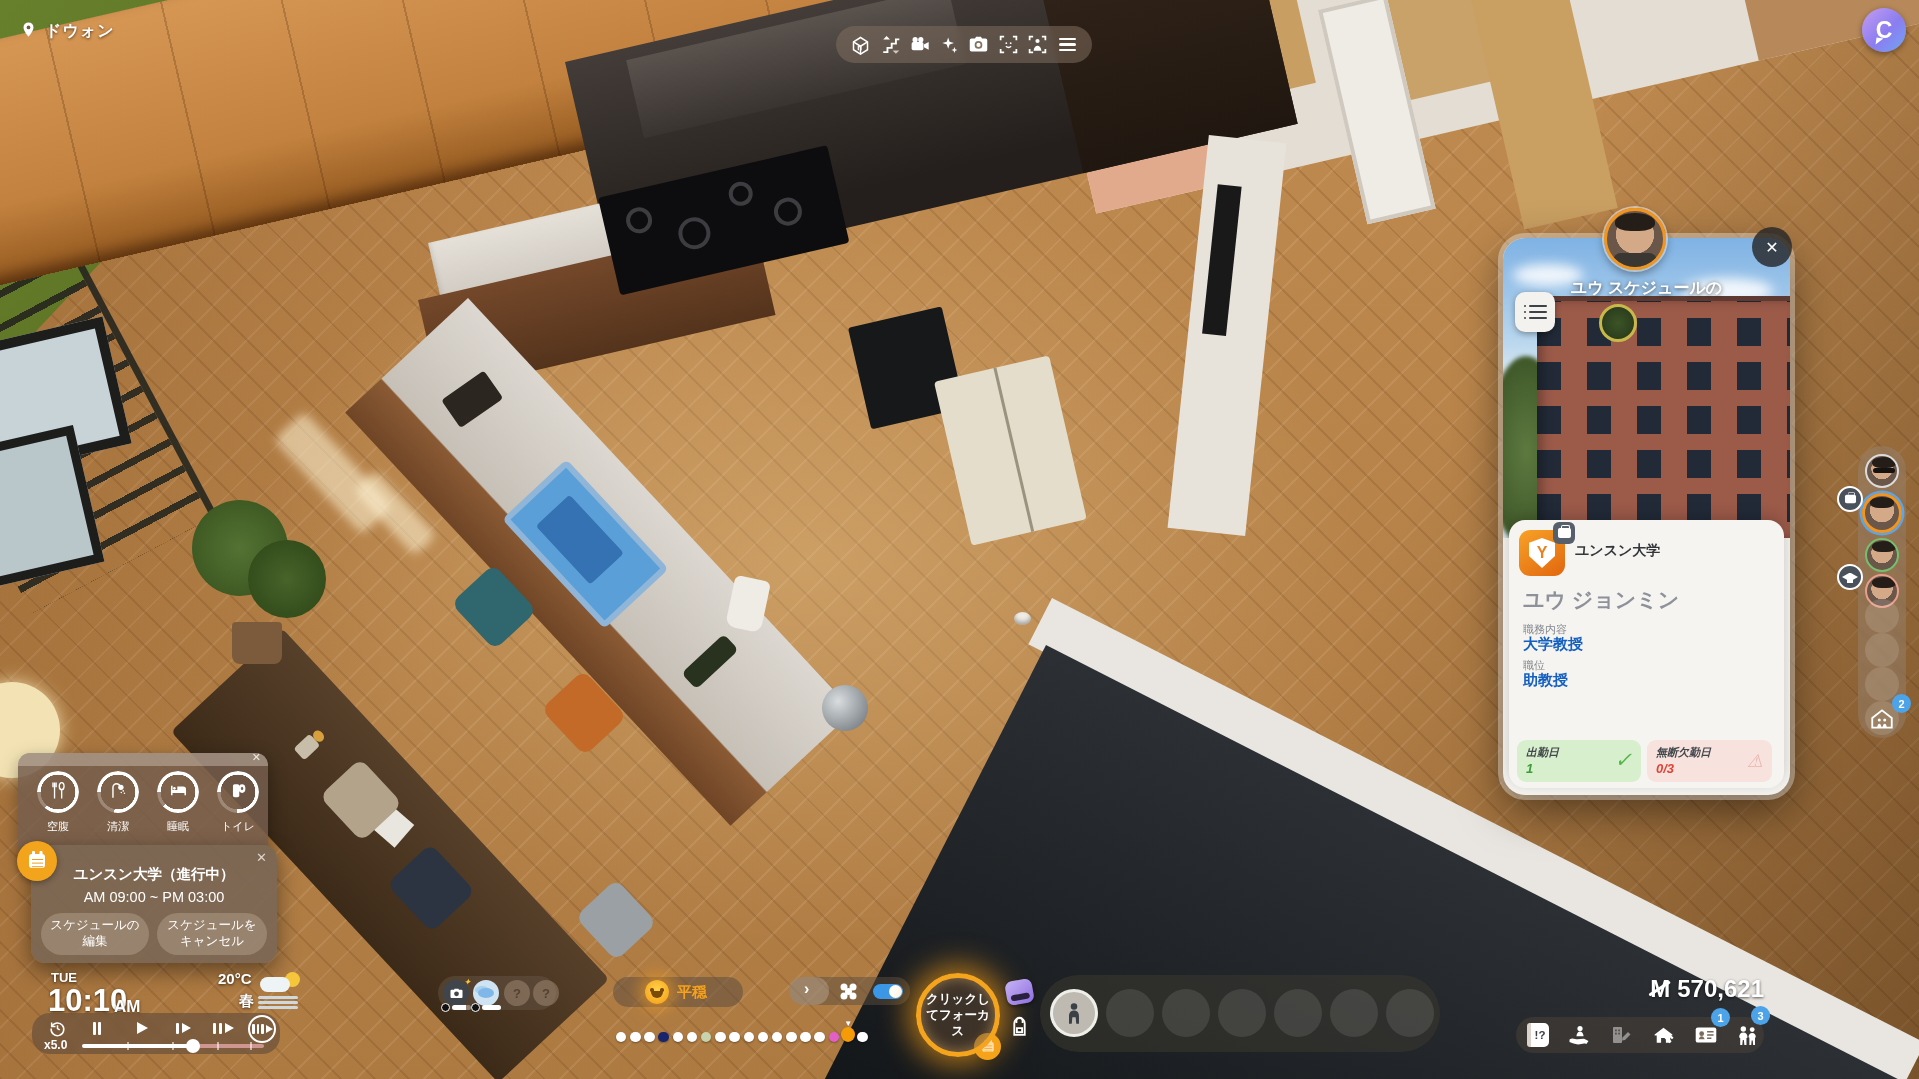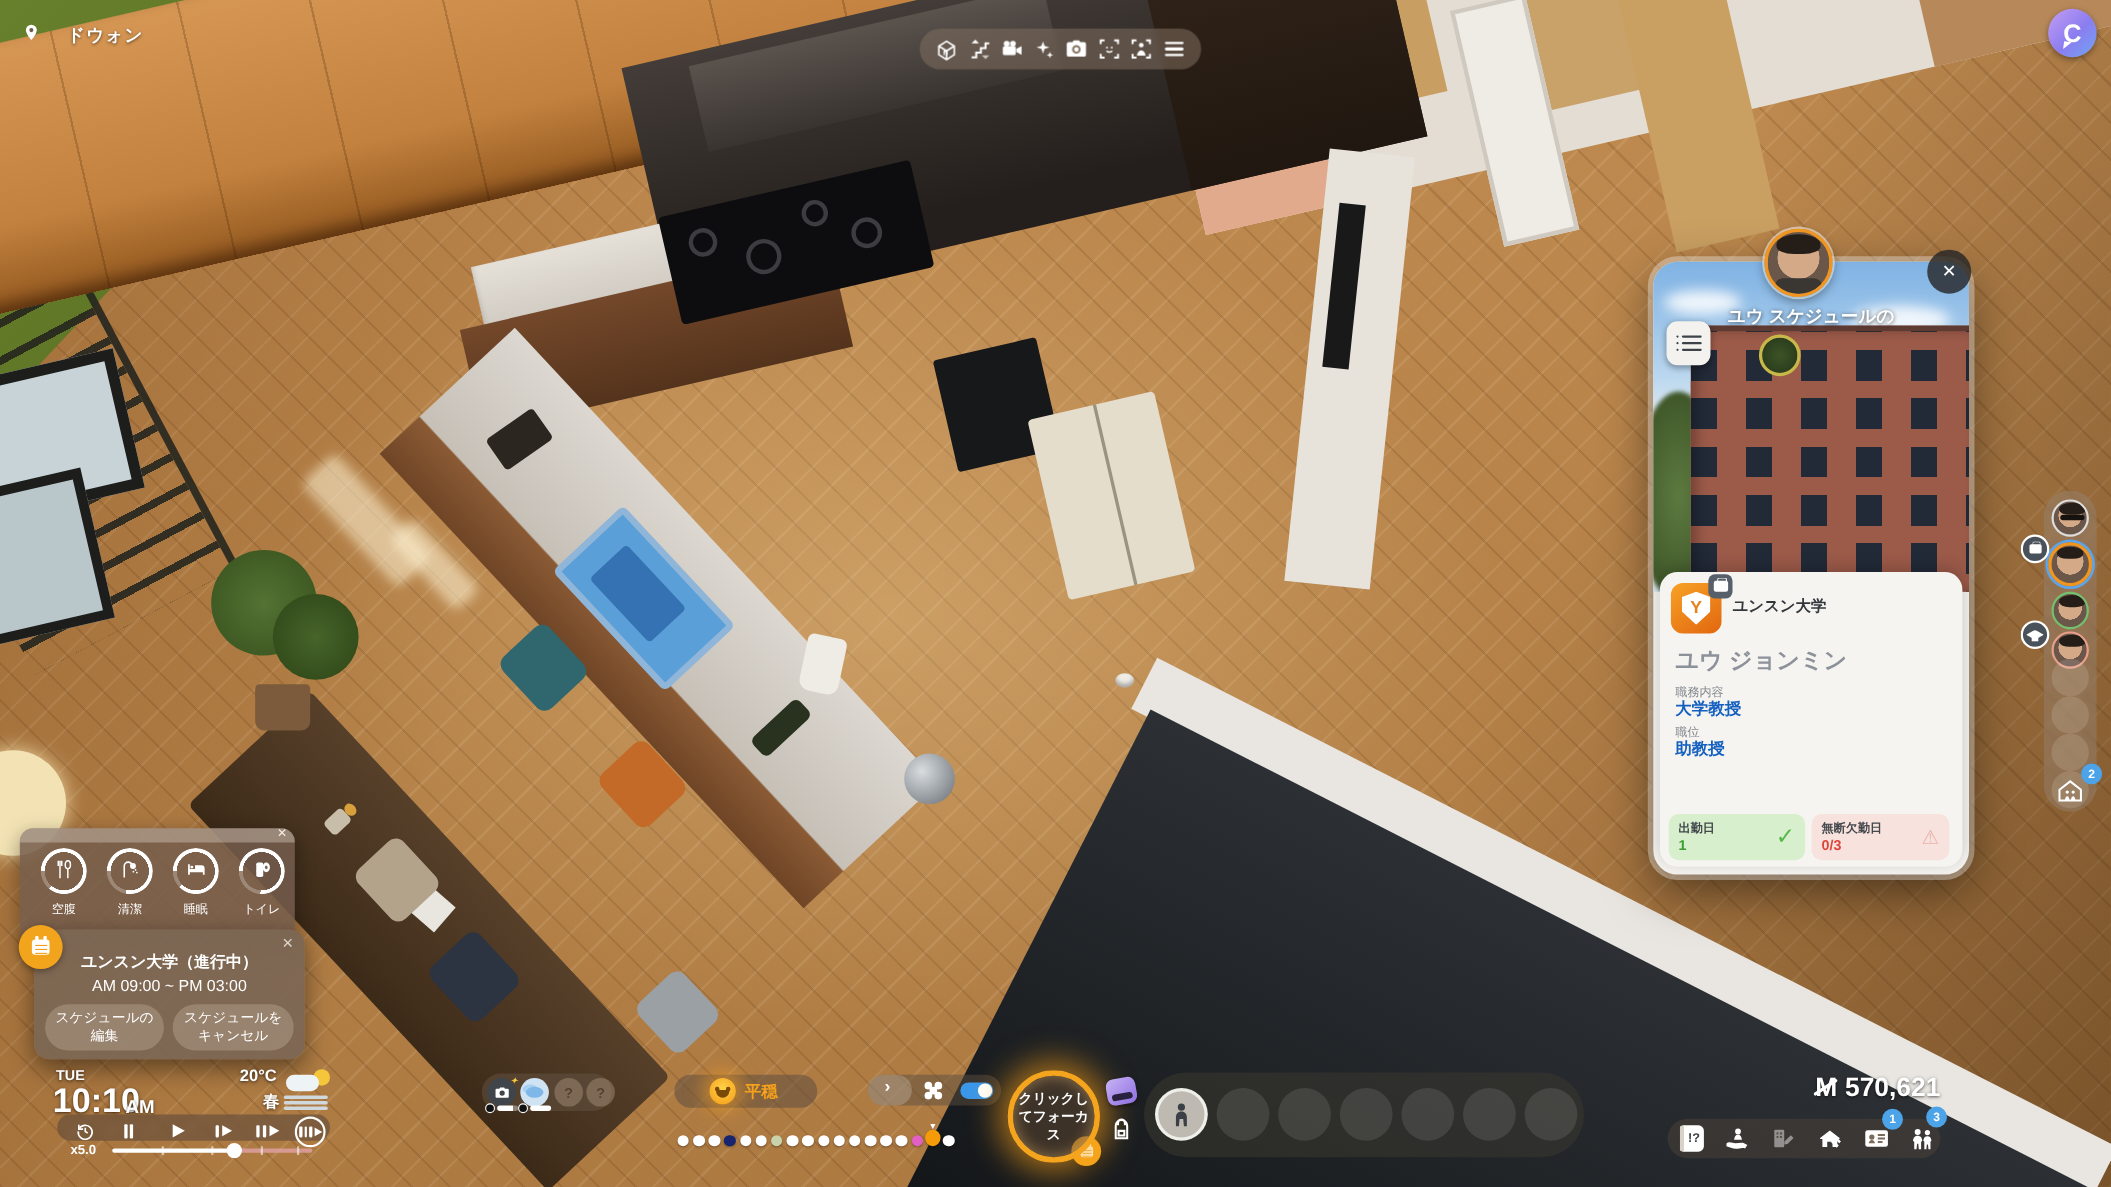--- a/index.html
+++ b/index.html
@@ -84,21 +84,21 @@
   .dark-br{left:1046px;top:645px;width:1020px;height:520px;transform:rotate(27deg);
     background:linear-gradient(#2c3034,#121518);}
   .wall-mid{left:1188px;top:138px;width:78px;height:395px;transform:rotate(6deg);background:#e7e2da;}
   .wall-mid::after{content:"";position:absolute;left:14px;top:48px;width:24px;height:150px;background:#191919;}
   .lightpatch{background:rgba(255,244,214,.55);filter:blur(5px);transform:rotate(47deg);border-radius:8px;}
   .creamball{left:-36px;top:682px;width:96px;height:96px;border-radius:50%;background:#f3e3b4;box-shadow:0 0 18px rgba(255,240,190,.8);}
   .tshadow{text-shadow:0 1px 3px rgba(0,0,0,.65);}
   .white{color:#fff;}
 
   
-  .loc{left:20px;top:20px;display:flex;align-items:center;gap:24px;z-index:12;}
+  .loc{left:20px;top:20px;display:flex;align-items:center;gap:8px;z-index:12;}
   .loc-label{font-size:16px;font-weight:bold;color:#fff;letter-spacing:1px;}
 
   
   .toolbar{left:836px;top:26px;width:256px;height:37px;z-index:12;display:flex;align-items:center;
     justify-content:space-around;padding:0 10px;background:rgba(128,110,94,.55);border-radius:19px;backdrop-filter:blur(3px);}
   .tb-icon{width:22px;height:22px;display:flex;align-items:center;justify-content:center;cursor:pointer;}
   .menu-bars{display:flex;flex-direction:column;gap:3.5px;}
   .menu-bars i{display:block;width:17px;height:2.3px;background:#fff;border-radius:2px;}
 
   
@@ -147,21 +147,21 @@
   .cname{position:absolute;left:14px;top:66px;font-size:21px;font-weight:600;color:#8d929a;}
   .flabel{position:absolute;left:14px;font-size:11px;color:#82878e;}
   .fvalue{position:absolute;left:14px;font-size:15px;font-weight:bold;color:#1460c0;}
   .prog-card{position:absolute;left:8px;right:8px;top:163px;height:48px;background:#fff;border-radius:10px;
     box-shadow:0 1px 4px rgba(0,0,0,.12);}
   .prog-title{position:absolute;left:0;right:0;top:4px;text-align:center;font-size:12.5px;font-weight:bold;color:#1460c0;}
   .prog-track{position:absolute;left:10px;right:10px;top:24px;height:7px;border-radius:4px;background:#c3c6ca;}
   .prog-marker{position:absolute;top:-3.5px;width:5px;height:14px;border-radius:2px;background:#1b3f9e;}
   .prog-pct{position:absolute;right:12px;top:17px;font-size:11px;color:#9aa0a6;}
   .prog-next{position:absolute;right:11px;top:32px;font-size:12px;color:#5c6166;}
-  .chip{position:absolute;top:220px;height:42px;border-radius:9px;}
+  .chip{position:absolute;top:220px;height:42px;border-radius:9px;font-style:italic;}
   .chip .clabel{position:absolute;left:9px;top:5px;font-size:11px;color:#43484d;font-weight:600;}
   .chip .cvalue{position:absolute;left:9px;top:21px;font-size:13px;font-weight:bold;}
   .chip-green{left:8px;width:124px;background:#d7efcc;}
   .chip-red{left:138px;width:125px;background:#f8e2de;}
   .chip .glyph{position:absolute;right:9px;top:8px;font-size:21px;}
 
   
   .rail{left:1858px;top:446px;width:48px;height:292px;border-radius:24px;z-index:21;
     background:rgba(150,138,126,.38);backdrop-filter:blur(2px);}
   .rav{position:absolute;left:7px;width:34px;height:34px;border-radius:50%;overflow:hidden;cursor:pointer;
@@ -206,21 +206,21 @@
   .day{left:51px;top:970px;font-size:13px;font-weight:bold;}
   .clock{left:48px;top:983px;font-size:31px;font-weight:bold;}
   .meridiem{left:114px;top:997px;font-size:17px;font-weight:bold;}
   .temp{left:218px;top:970px;font-size:15px;font-weight:bold;}
   .season{left:239px;top:992px;font-size:15px;font-weight:bold;}
   .wx{left:258px;top:972px;width:44px;height:36px;}
   .wx .sun{position:absolute;right:2px;top:0;width:15px;height:15px;border-radius:50%;background:#f5c63c;}
   .wx .cloudb{position:absolute;left:2px;top:5px;width:30px;height:15px;border-radius:10px;background:#eef3f5;}
   .wx .fog{position:absolute;left:0;top:24px;width:40px;height:2.5px;background:#cfd8dd;border-radius:2px;
     box-shadow:0 5px 0 #cfd8dd,0 10px 0 #cfd8dd;}
-  .controls{left:52px;top:1013px;width:248px;height:24px;border-radius:18px;background:rgba(82,68,57,.52);backdrop-filter:blur(3px);}
+  .controls{left:32px;top:1013px;width:248px;height:41px;border-radius:18px;background:rgba(82,68,57,.52);backdrop-filter:blur(3px);}
   .ctl{position:absolute;top:4px;width:26px;height:22px;display:flex;align-items:center;justify-content:center;cursor:pointer;}
   .bar{display:inline-block;width:3.2px;height:13px;background:#fff;border-radius:1px;margin:0 1.1px;}
   .tri{display:inline-block;width:0;height:0;border-left:11px solid #fff;border-top:6.5px solid transparent;border-bottom:6.5px solid transparent;margin-left:2px;}
   .tri.sm{border-left-width:9px;border-top-width:5.5px;border-bottom-width:5.5px;}
   .ring-btn{border:2px solid #fff;border-radius:50%;width:28px;height:28px;top:2px;}
   .speed-label{position:absolute;left:12px;top:25px;font-size:12px;font-weight:bold;color:#fff;}
   .spd-track{position:absolute;left:50px;top:31px;width:182px;height:4px;border-radius:2px;
     background:linear-gradient(90deg,#fff 0 60%, rgba(222,160,160,.85) 60% 100%);}
   .spd-tick{position:absolute;top:-2px;width:2px;height:8px;background:rgba(255,255,255,.55);}
   .spd-knob{position:absolute;left:104px;top:-5px;width:14px;height:14px;border-radius:50%;background:#fff;cursor:pointer;}

